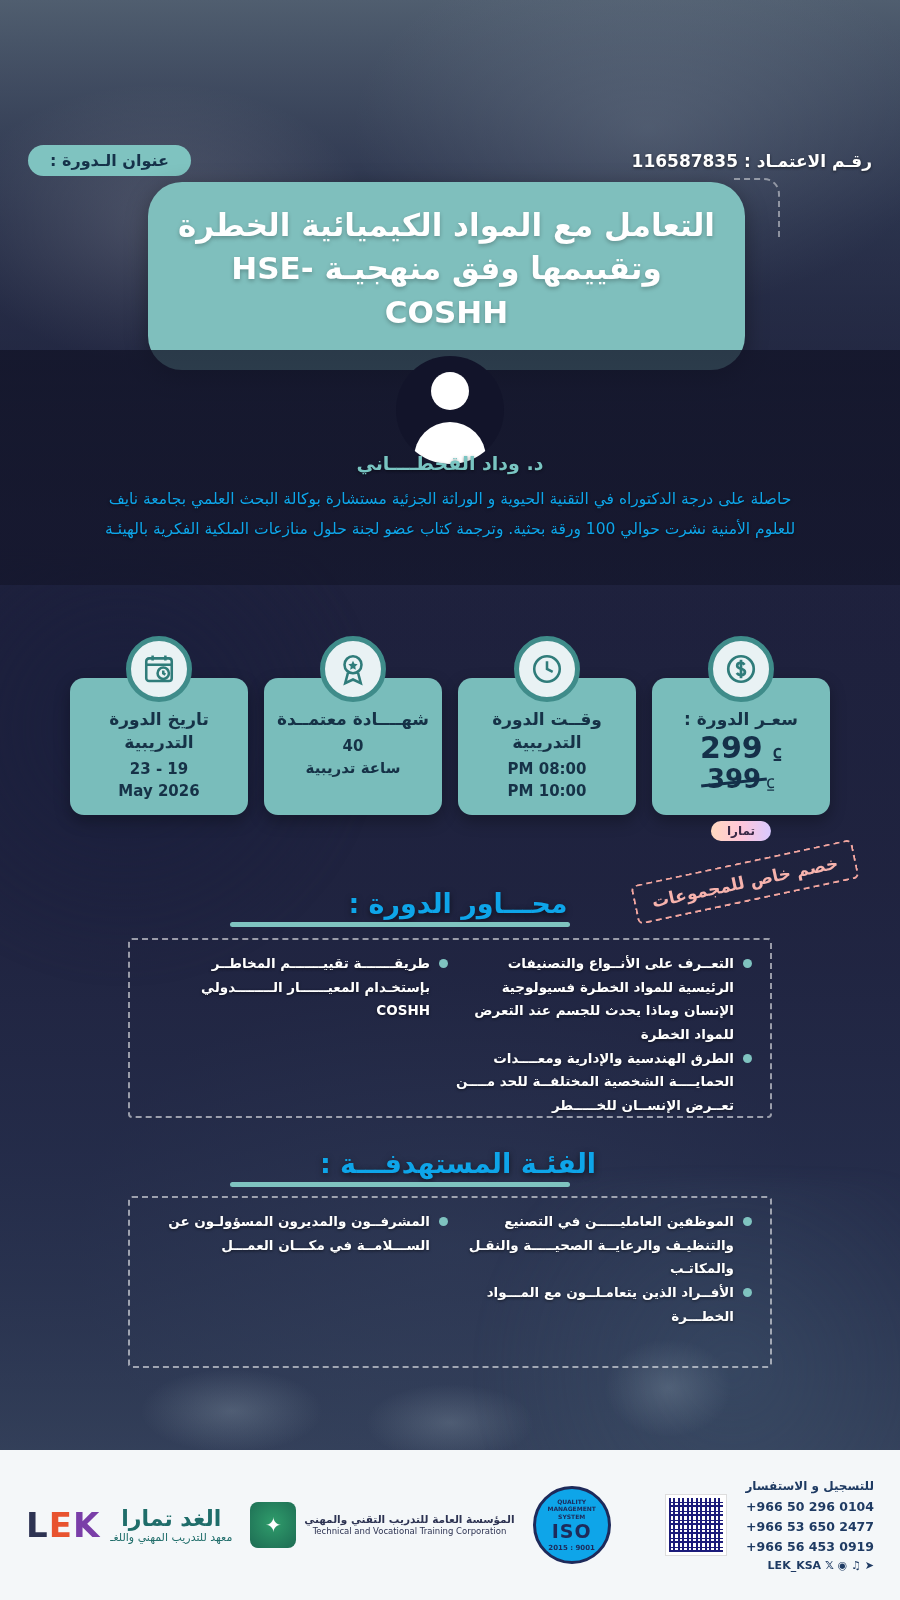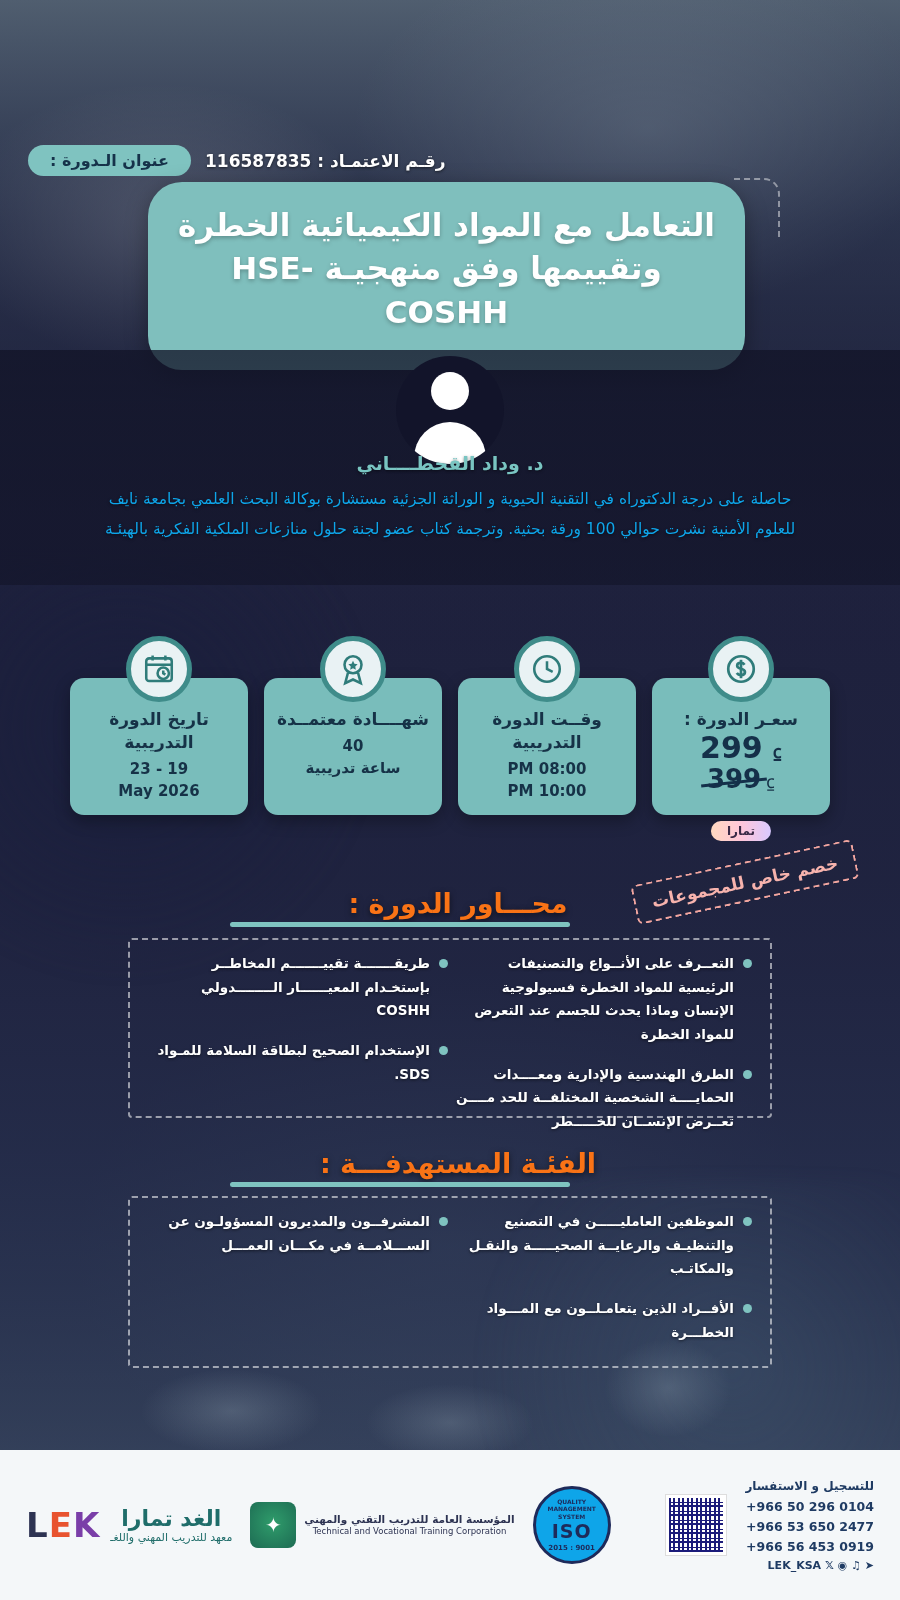--- a/index.html
+++ b/index.html
@@ -44,21 +44,21 @@
     background:
       radial-gradient(ellipse 130px 60px at 22% 70%, rgba(190,210,220,0.22), rgba(0,0,0,0) 70%),
       radial-gradient(ellipse 120px 55px at 50% 75%, rgba(190,210,220,0.20), rgba(0,0,0,0) 70%),
       radial-gradient(ellipse 90px 70px at 78% 60%, rgba(190,210,220,0.20), rgba(0,0,0,0) 70%);
   }
 
   
   .top-row {
     position: absolute; top: 145px; right: 28px; left: 28px;
     display: flex; flex-direction: row-reverse; align-items: center;
-    justify-content: flex-start; gap: 14px;
+    justify-content: space-between; gap: 14px;
   }
   .pill-label {
     background: #7fc3c0; color:#16324a;
     border-radius: 22px; padding: 6px 22px;
     font-size: 16px; font-weight: bold; letter-spacing: .5px;
     white-space: nowrap;
   }
   .accred {
     color: #ffffff; font-size: 17px; font-weight: bold;
     white-space: nowrap; text-shadow: 0 1px 3px rgba(0,0,0,.6);
@@ -164,32 +164,32 @@
     transform: rotate(-12deg);
     border: 2px dashed #f2a6a0; color:#f7b3ad;
     border-radius: 6px; padding: 8px 16px;
     font-size: 17px; font-weight:bold;
     background: rgba(30,35,60,0.25);
   }
 
   
   .sec-title {
     position:absolute; left:16px; right:0; text-align:center;
-    color:#f97316; font-size: 27px; font-weight:bold;
+    color:#0ea5e9; font-size: 27px; font-weight:bold;
     text-shadow: 0 2px 6px rgba(0,0,0,.55);
   }
   .sec-underline {
     position:absolute; height: 5px; background:#7fc3c0; border-radius:3px;
   }
   .dashbox {
     position:absolute; border: 2px dashed rgba(255,255,255,.55);
     border-radius: 4px;
   }
   .bullets {
-    position:absolute; display:flex; flex-direction:column; gap: 16px;
+    position:absolute; display:flex; flex-direction:column; gap: 0;
     direction: rtl;
   }
   .bullet {
     display:flex; flex-direction: row; align-items:flex-start; gap: 9px;
     color:#ffffff; font-size: 13.5px; font-weight:bold; line-height:1.75;
     text-align:right; text-shadow:0 1px 3px rgba(0,0,0,.55);
   }
   .dot {
     flex: 0 0 auto; width:9px; height:9px; border-radius:50%;
     background:#7fc3c0; margin-top: 7px;
@@ -351,24 +351,20 @@
       <span class="dot"></span>
       <span>الطرق الهندسية والإدارية ومعــــدات الحمايــــة الشخصية المختلفــة للحد مــــن تعــرض الإنســان للخـــــطر</span>
     </div>
   </div>
 
   <div class="bullets" style="top: 952px; left: 148px; width: 300px;">
     <div class="bullet">
       <span class="dot"></span>
       <span>طريقـــــــة تقييـــــــم المخاطــر بإستخـدام المعيــــــار الــــــــدولي COSHH</span>
     </div>
-    <div class="bullet">
-      <span class="dot"></span>
-      <span>الإستخدام الصحيح لبطاقة السلامة للمـواد SDS.</span>
-    </div>
   </div>
 
   <div class="sec-title" style="top: 1148px;">الفئـة المستهدفـــة :</div>
   <div class="sec-underline" style="top: 1182px; right: 330px; width: 340px;"></div>
   <div class="dashbox" style="top: 1196px; right: 128px; left: 128px; height: 172px;"></div>
 
   <div class="bullets" style="top: 1210px; right: 148px; width: 300px;">
     <div class="bullet">
       <span class="dot"></span>
       <span>الموظفين العامليـــــن في التصنيع والتنظيـف والرعايــة الصحيـــــة والنقـل والمكاتـب</span>

